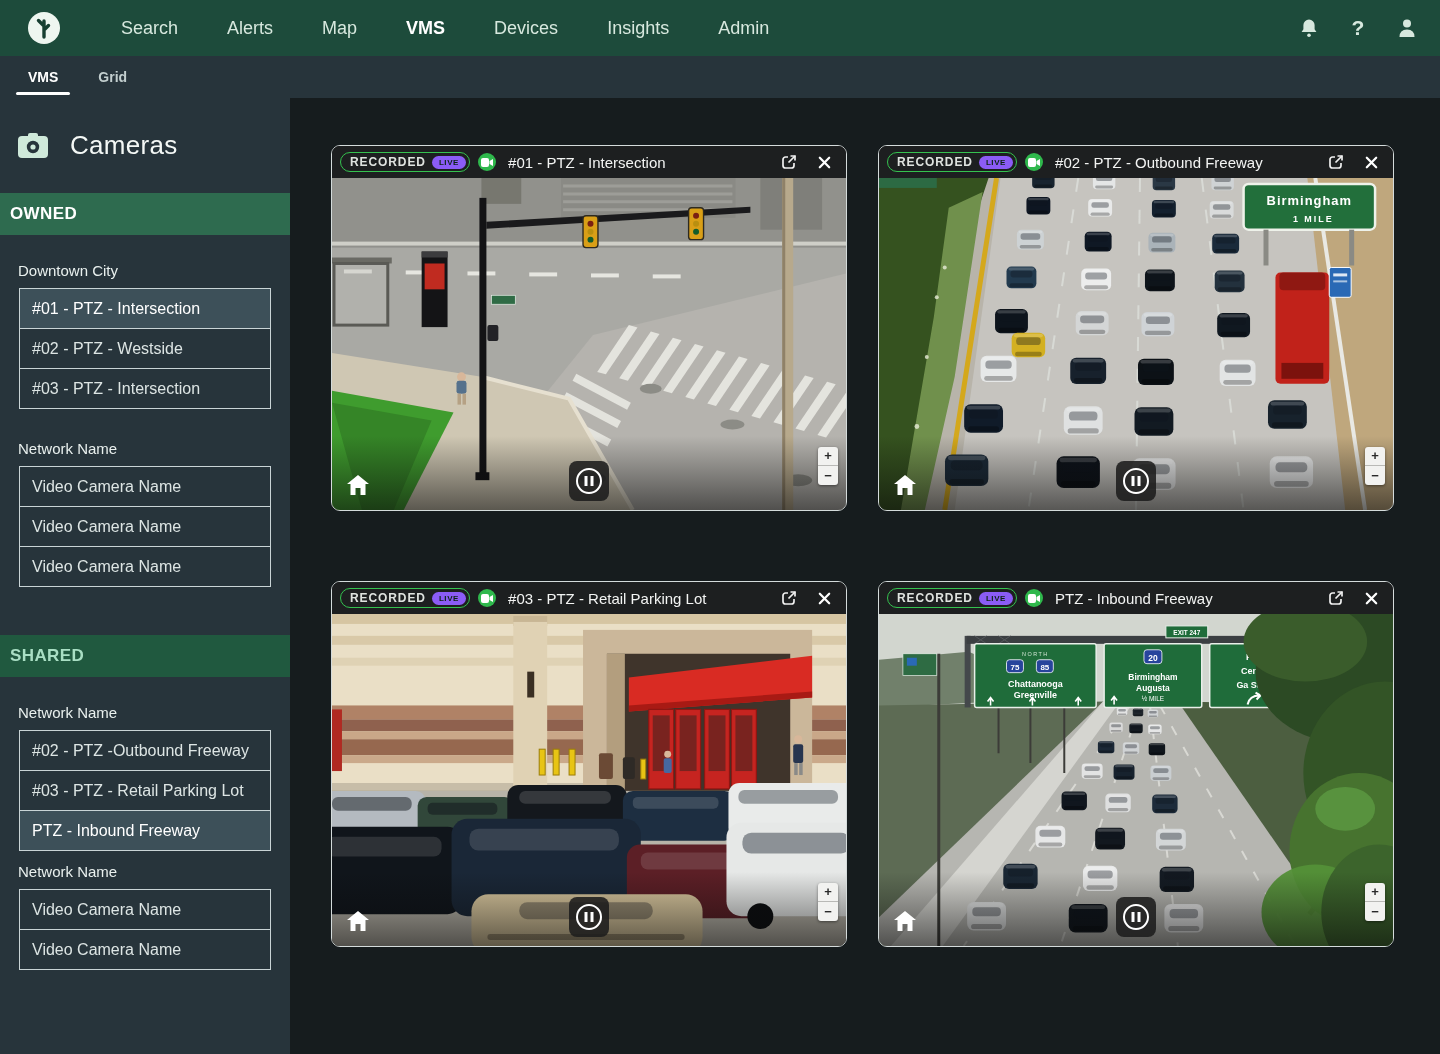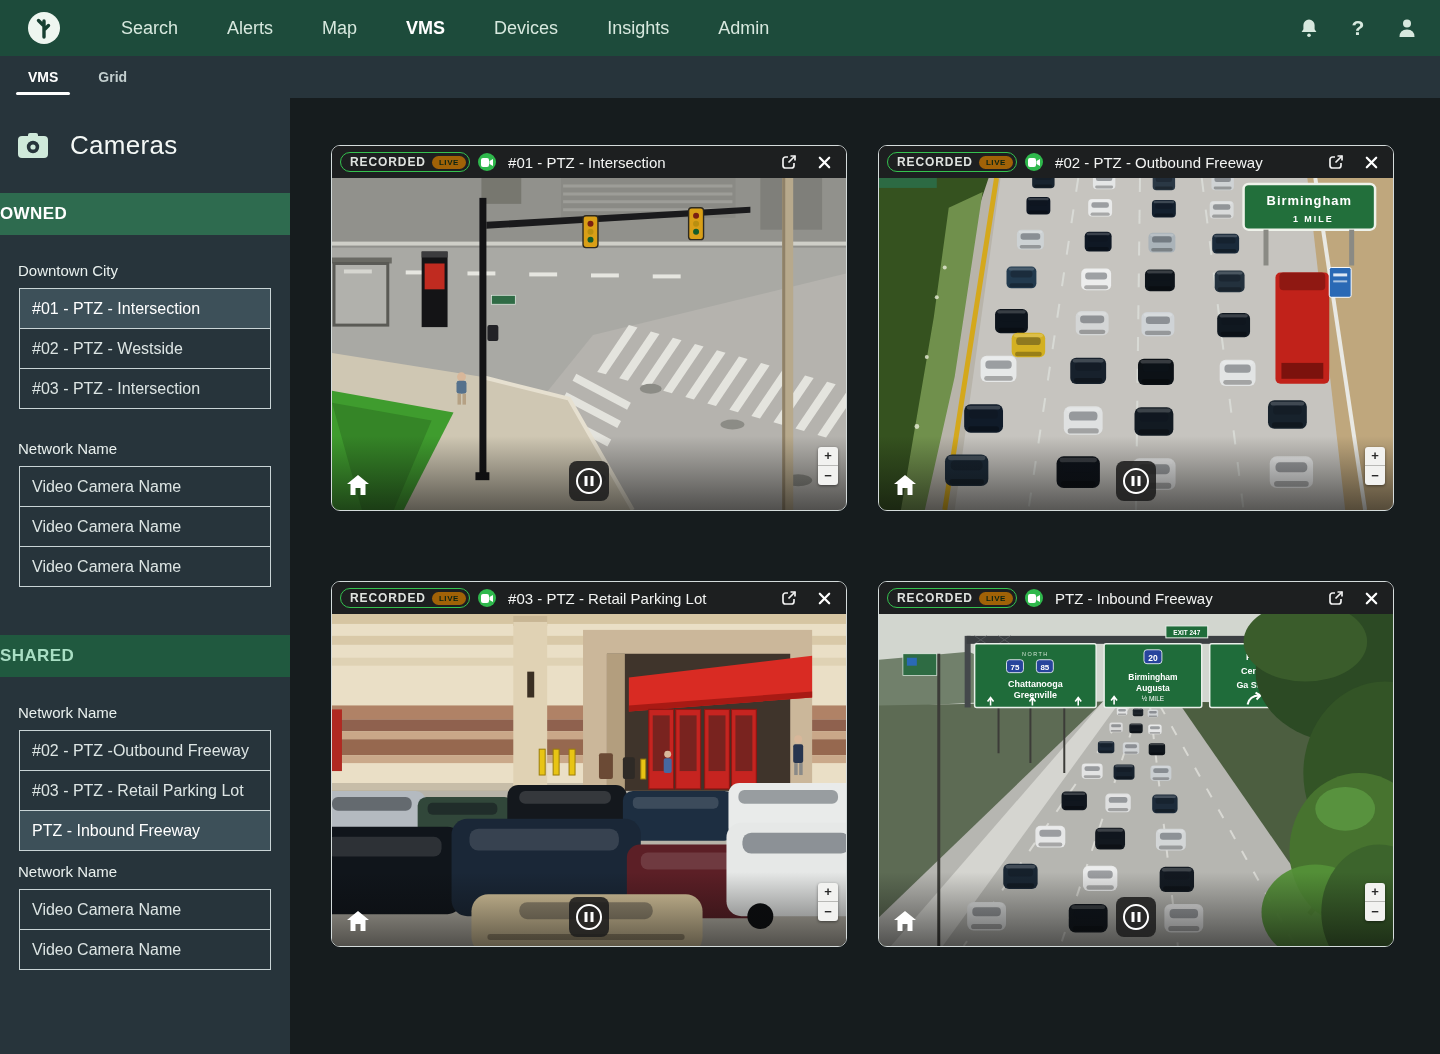--- a/index.html
+++ b/index.html
@@ -34,21 +34,21 @@
   .tab.active::after { content:""; position:absolute; left:1px; right:1px; bottom:3px;
          height:3px; background:#ffffff; border-radius:2px; }
 
   
   .sidebar {
     position:absolute; top:98px; left:0; width:290px; height:956px;
     background:#27343b; overflow:hidden;
   }
   .cameras-head { display:flex; align-items:center; gap:22px; padding:32px 18px 32px 18px; }
   .cameras-title { color:#f4f8f6; font-size:26px; font-weight:500; letter-spacing:.3px; }
-  .section-bar { height:42px; display:flex; align-items:center; 
+  .section-bar { height:42px; display:flex; align-items:center; padding-left:10px;
                  font-size:17px; font-weight:700; letter-spacing:.4px; }
   .section-bar.owned { background:#2e6b4f; color:#ffffff; }
   .section-bar.shared { background:#20593f; color:#a9dfc4; margin-top:48px; }
   .group-label { color:#e9f0ee; font-size:15px; margin:27px 18px 9px 18px; }
   .group-label.tight { margin-top:12px; }
   .cam-list { list-style:none; margin:0 19px; padding:0; }
   .cam-item { border:1px solid #c9d4d6; margin-top:-1px; padding:9px 12px;
               color:#dde5e4; font-size:16px; line-height:21px; cursor:pointer; }
   .cam-item:first-child { margin-top:0; }
   .cam-item.selected { background:#3d5059; color:#ffffff; }
@@ -60,21 +60,21 @@
   .tile.t1 { left:41px; top:47px; }
   .tile.t2 { left:588px; top:47px; }
   .tile.t3 { left:41px; top:483px; }
   .tile.t4 { left:588px; top:483px; }
 
   .tile-header { position:relative; height:32px; background:#1d1f20; display:flex;
                  align-items:center; padding:0 12px 0 8px; gap:8px; }
   .rec-live { display:flex; align-items:center; gap:6px; border:1.5px solid #35c24f;
               border-radius:10px; padding:2px 3px 2px 9px; cursor:pointer; background:transparent; }
   .rec-label { color:#dfe3df; font-size:12px; font-weight:700; letter-spacing:.9px; }
-  .live-pill { background:#a16207; color:#0b2413; font-size:8px; font-weight:800;
+  .live-pill { background:#8b5cf6; color:#0b2413; font-size:8px; font-weight:800;
                letter-spacing:.6px; border-radius:8px; padding:2px 7px; }
   .cam-badge { width:18px; height:18px; border-radius:50%; background:#2fb84c;
                display:flex; align-items:center; justify-content:center; flex:0 0 auto; }
   .tile-title { color:#f3f4f3; font-size:15px; font-weight:500; margin-left:4px; white-space:nowrap; }
   .tile-actions { margin-left:auto; display:flex; align-items:center; gap:15px; }
   .t-act { background:none; border:none; padding:0; width:20px; height:20px; cursor:pointer;
            display:flex; align-items:center; justify-content:center; }
 
   .tile-video { position:absolute; top:32px; left:0; right:0; bottom:0; background:#222; }
   .scene { position:absolute; inset:0; width:100%; height:100%; }

